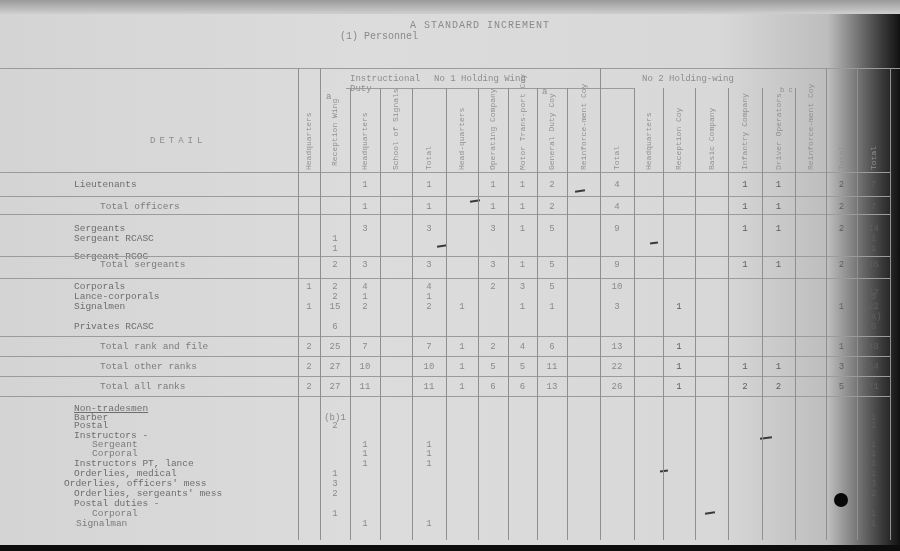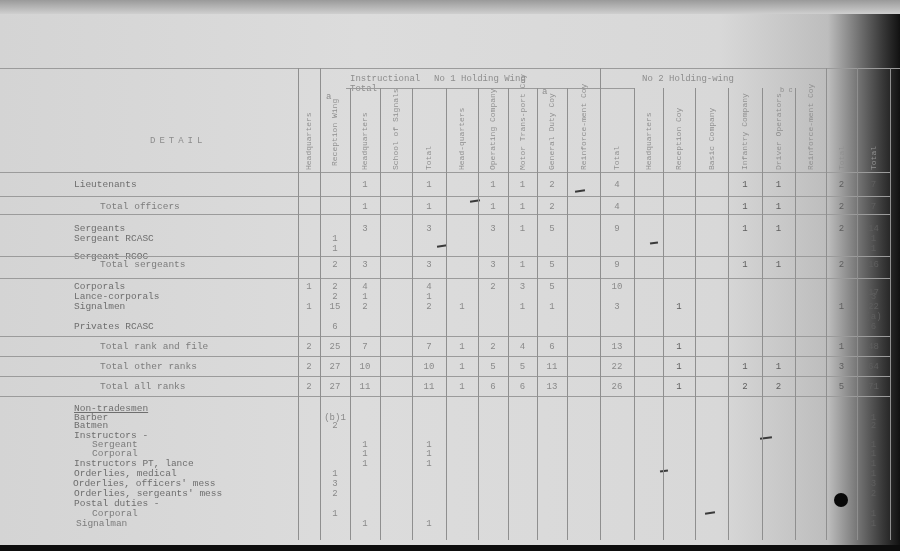--- a/index.html
+++ b/index.html
@@ -35,29 +35,31 @@
   .dot { position:absolute; left:834px; top:493px; width:14px; height:14px; border-radius:50%; background:#080808; }
   .mark { position:absolute; height:2px; background:#3a3a3a; transform:rotate(-8deg); }
 </style>
 </head>
 <body>
 
 <div class="paper">
   <div class="topband"></div>
 
   <div class="title-block">
+    <div class="t1">A STANDARD INCREMENT</div>
+    <div class="t3">(1) Personnel</div>
   </div>
 
   <div id="grid"></div>
 
   <div class="detail-head">DETAIL</div>
 
   <div class="group-head" style="left:326px;top:92px;">a</div>
   <div class="group-head" style="left:350px;top:74px;width:95px;white-space:pre-line;">Instructional
-Total</div>
+Duty</div>
   <div class="group-head" style="left:434px;top:74px;">No 1 Holding Wing</div>
   <div class="group-head" style="left:542px;top:87px;">a</div>
   <div class="group-head" style="left:642px;top:74px;">No 2 Holding-wing</div>
   <div class="group-head" style="left:780px;top:85px;font-size:7px;">b  c</div>
 
   <div id="colheads">
       <div class="rot" style="left: 304px; top: 100px; height: 70px;">Headquarters</div>
       <div class="rot" style="left: 330px; top: 96px; height: 70px;">Reception Wing</div>
       <div class="rot" style="left: 360px; top: 100px; height: 70px;">Headquarters</div>
       <div class="rot" style="left: 391px; top: 100px; height: 70px;">School of Signals</div>
@@ -200,40 +202,40 @@
       <div class="cell" style="left: 600px; width: 34px; top: 382px; white-space: pre-line;">26</div>
       <div class="cell dark" style="left: 663px; width: 32px; top: 382px; white-space: pre-line;">1</div>
       <div class="cell dark" style="left: 728px; width: 34px; top: 382px; white-space: pre-line;">2</div>
       <div class="cell dark" style="left: 762px; width: 33px; top: 382px; white-space: pre-line;">2</div>
       <div class="cell dark" style="left: 826px; width: 31px; top: 382px; white-space: pre-line;">5</div>
       <div class="cell dark" style="left: 857px; width: 33px; top: 382px; white-space: pre-line;">71</div>
       <div class="row-label u" style="left: 74px; top: 404px;">Non-tradesmen</div>
       <div class="row-label" style="left: 74px; top: 413px;">Barber</div>
       <div class="cell" style="left: 320px; width: 30px; top: 413px; white-space: pre-line;">(b)1</div>
       <div class="cell dark" style="left: 857px; width: 33px; top: 413px; white-space: pre-line;">1</div>
-      <div class="row-label" style="left: 74px; top: 421px;">Batmen</div>
+      <div class="row-label" style="left: 74px; top: 421px;">Postal</div>
       <div class="cell" style="left: 320px; width: 30px; top: 421px; white-space: pre-line;">2</div>
       <div class="cell dark" style="left: 857px; width: 33px; top: 421px; white-space: pre-line;">2</div>
       <div class="row-label" style="left: 74px; top: 431px;">Instructors -</div>
       <div class="row-label ind" style="left: 92px; top: 440px;">Sergeant</div>
       <div class="cell" style="left: 350px; width: 30px; top: 440px; white-space: pre-line;">1</div>
       <div class="cell" style="left: 412px; width: 34px; top: 440px; white-space: pre-line;">1</div>
       <div class="cell dark" style="left: 857px; width: 33px; top: 440px; white-space: pre-line;">1</div>
       <div class="row-label ind" style="left: 92px; top: 449px;">Corporal</div>
       <div class="cell" style="left: 350px; width: 30px; top: 449px; white-space: pre-line;">1</div>
       <div class="cell" style="left: 412px; width: 34px; top: 449px; white-space: pre-line;">1</div>
       <div class="cell dark" style="left: 857px; width: 33px; top: 449px; white-space: pre-line;">1</div>
       <div class="row-label" style="left: 74px; top: 459px;">Instructors PT, lance</div>
       <div class="cell" style="left: 350px; width: 30px; top: 459px; white-space: pre-line;">1</div>
       <div class="cell" style="left: 412px; width: 34px; top: 459px; white-space: pre-line;">1</div>
       <div class="cell dark" style="left: 857px; width: 33px; top: 459px; white-space: pre-line;">1</div>
       <div class="row-label" style="left: 74px; top: 469px;">Orderlies, medical</div>
       <div class="cell" style="left: 320px; width: 30px; top: 469px; white-space: pre-line;">1</div>
       <div class="cell dark" style="left: 857px; width: 33px; top: 469px; white-space: pre-line;">1</div>
-      <div class="row-label" style="left: 73px; top: 479px; text-align: right;">Orderlies, officers' mess</div>
+      <div class="row-label" style="left: 64px; top: 479px; text-align: right;">Orderlies, officers' mess</div>
       <div class="cell" style="left: 320px; width: 30px; top: 479px; white-space: pre-line;">3</div>
       <div class="cell dark" style="left: 857px; width: 33px; top: 479px; white-space: pre-line;">3</div>
       <div class="row-label" style="left: 74px; top: 489px;">Orderlies, sergeants' mess</div>
       <div class="cell" style="left: 320px; width: 30px; top: 489px; white-space: pre-line;">2</div>
       <div class="cell dark" style="left: 857px; width: 33px; top: 489px; white-space: pre-line;">2</div>
       <div class="row-label" style="left: 74px; top: 499px;">Postal duties -</div>
       <div class="row-label ind" style="left: 92px; top: 509px;">Corporal</div>
       <div class="cell" style="left: 320px; width: 30px; top: 509px; white-space: pre-line;">1</div>
       <div class="cell dark" style="left: 857px; width: 33px; top: 509px; white-space: pre-line;">1</div>
       <div class="row-label ind" style="left: 76px; top: 519px;">Signalman</div>

